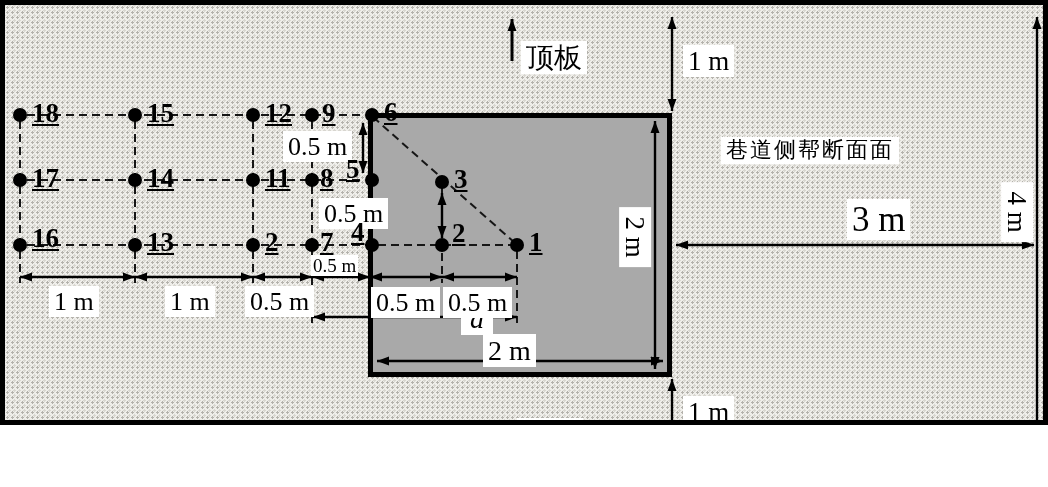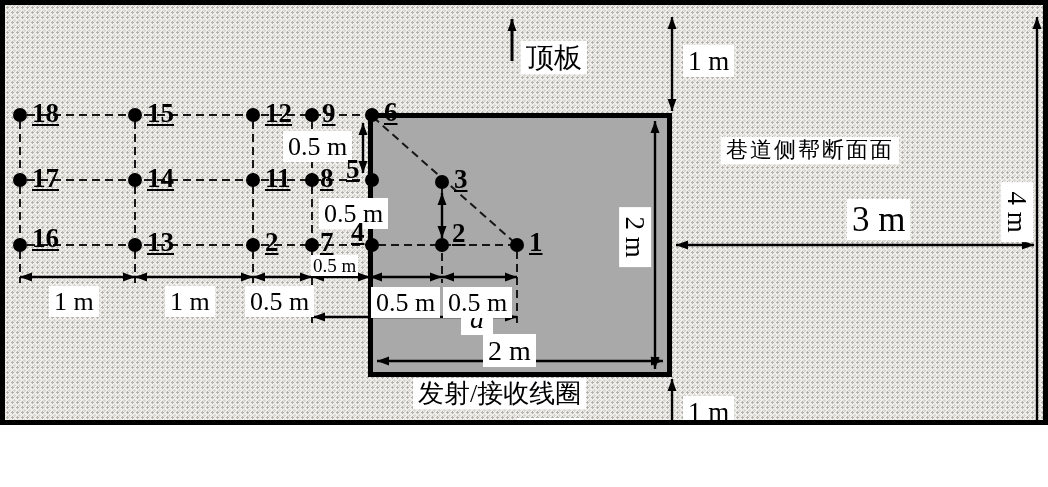--- a/index.html
+++ b/index.html
@@ -92,21 +92,20 @@
   </svg>
 
   <div class="lab" style="left:516px; top:36px; font-size:28px;">顶板</div>
   <div class="lab" style="left:678px; top:40px; font-size:27px;">1 m</div>
   <div class="lab cjk" style="left:716px; top:132px; font-size:22px;">巷道侧帮断面面</div>
   <div class="lab" style="left:842px; top:194px; font-size:35px;">3 m</div>
   <div class="lab rot" style="left:982px; top:191px; font-size:27px;">4 m</div>
   <div class="lab rot" style="left:600px; top:216px; font-size:27px;">2 m</div>
   <div class="lab" style="left:478px; top:329px; font-size:28px;">2 m</div>
   <div class="lab ital" style="left:456px; top:297px; font-size:28px; padding:1px 9px;">d</div>
-  <div class="lab" style="left:408px; top:373px; font-size:26px;">发射/接收线圈</div>
   <div class="lab" style="left:512px; top:413px; font-size:28px;">底板</div>
   <div class="lab" style="left:678px; top:391px; font-size:27px;">1 m</div>
 
   <div class="lab" style="left:44px;  top:281px;">1 m</div>
   <div class="lab" style="left:160px; top:281px;">1 m</div>
   <div class="lab" style="left:240px; top:281px;">0.5 m</div>
   <div class="lab" style="left:306px; top:250px; font-size:19px; padding:0 2px;">0.5 m</div>
   <div class="lab" style="left:366px; top:282px;">0.5 m</div>
   <div class="lab" style="left:438px; top:282px;">0.5 m</div>
 

